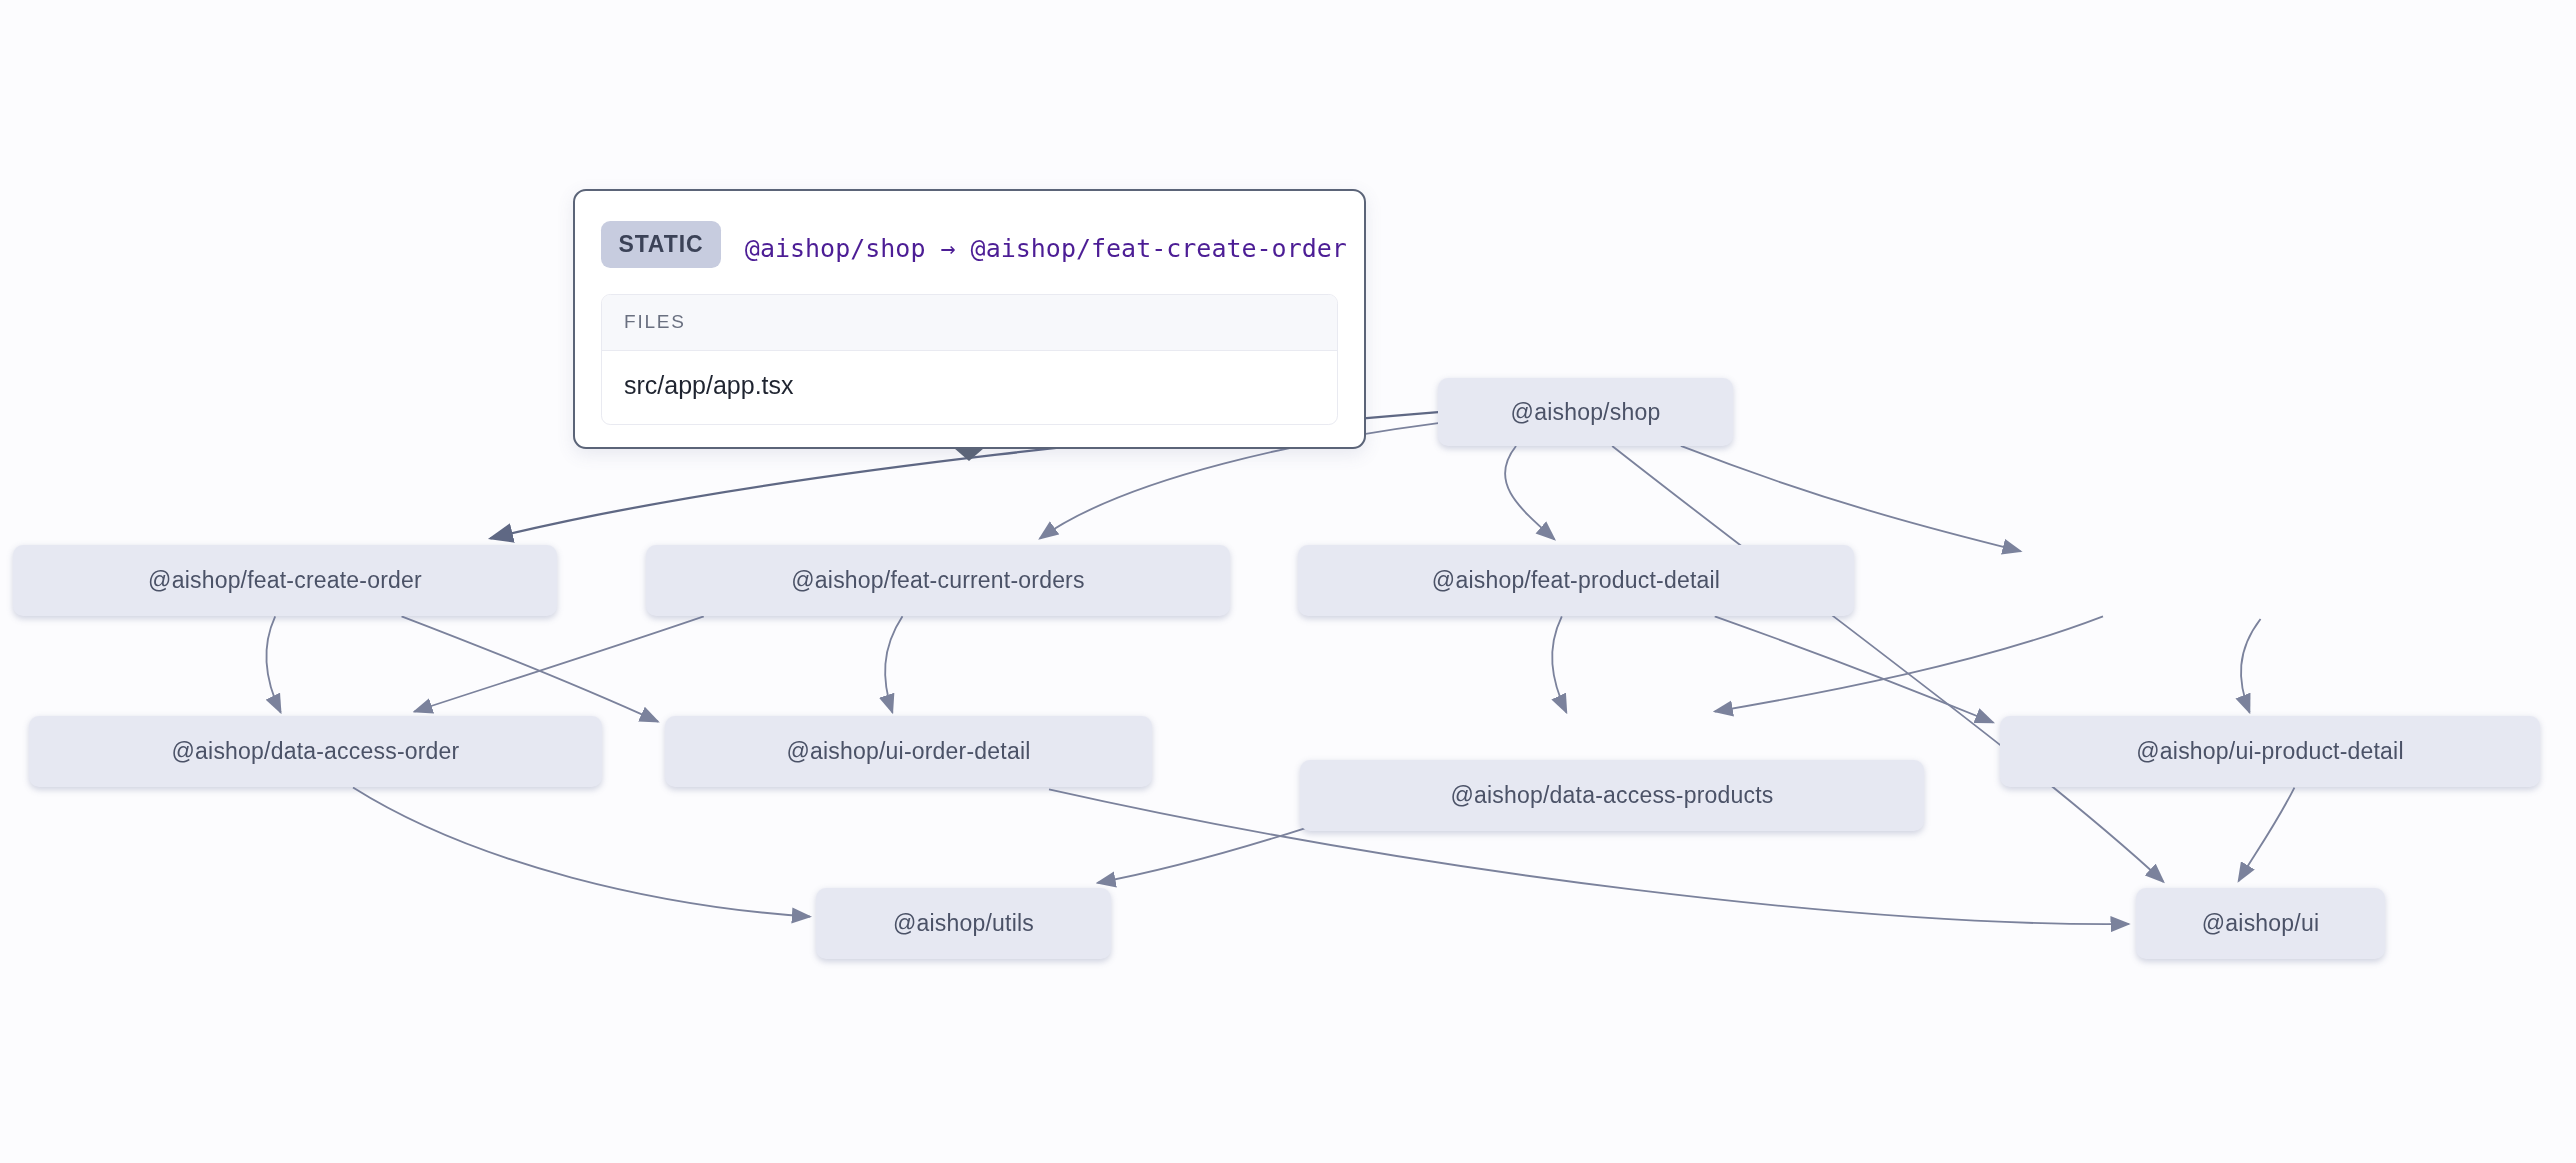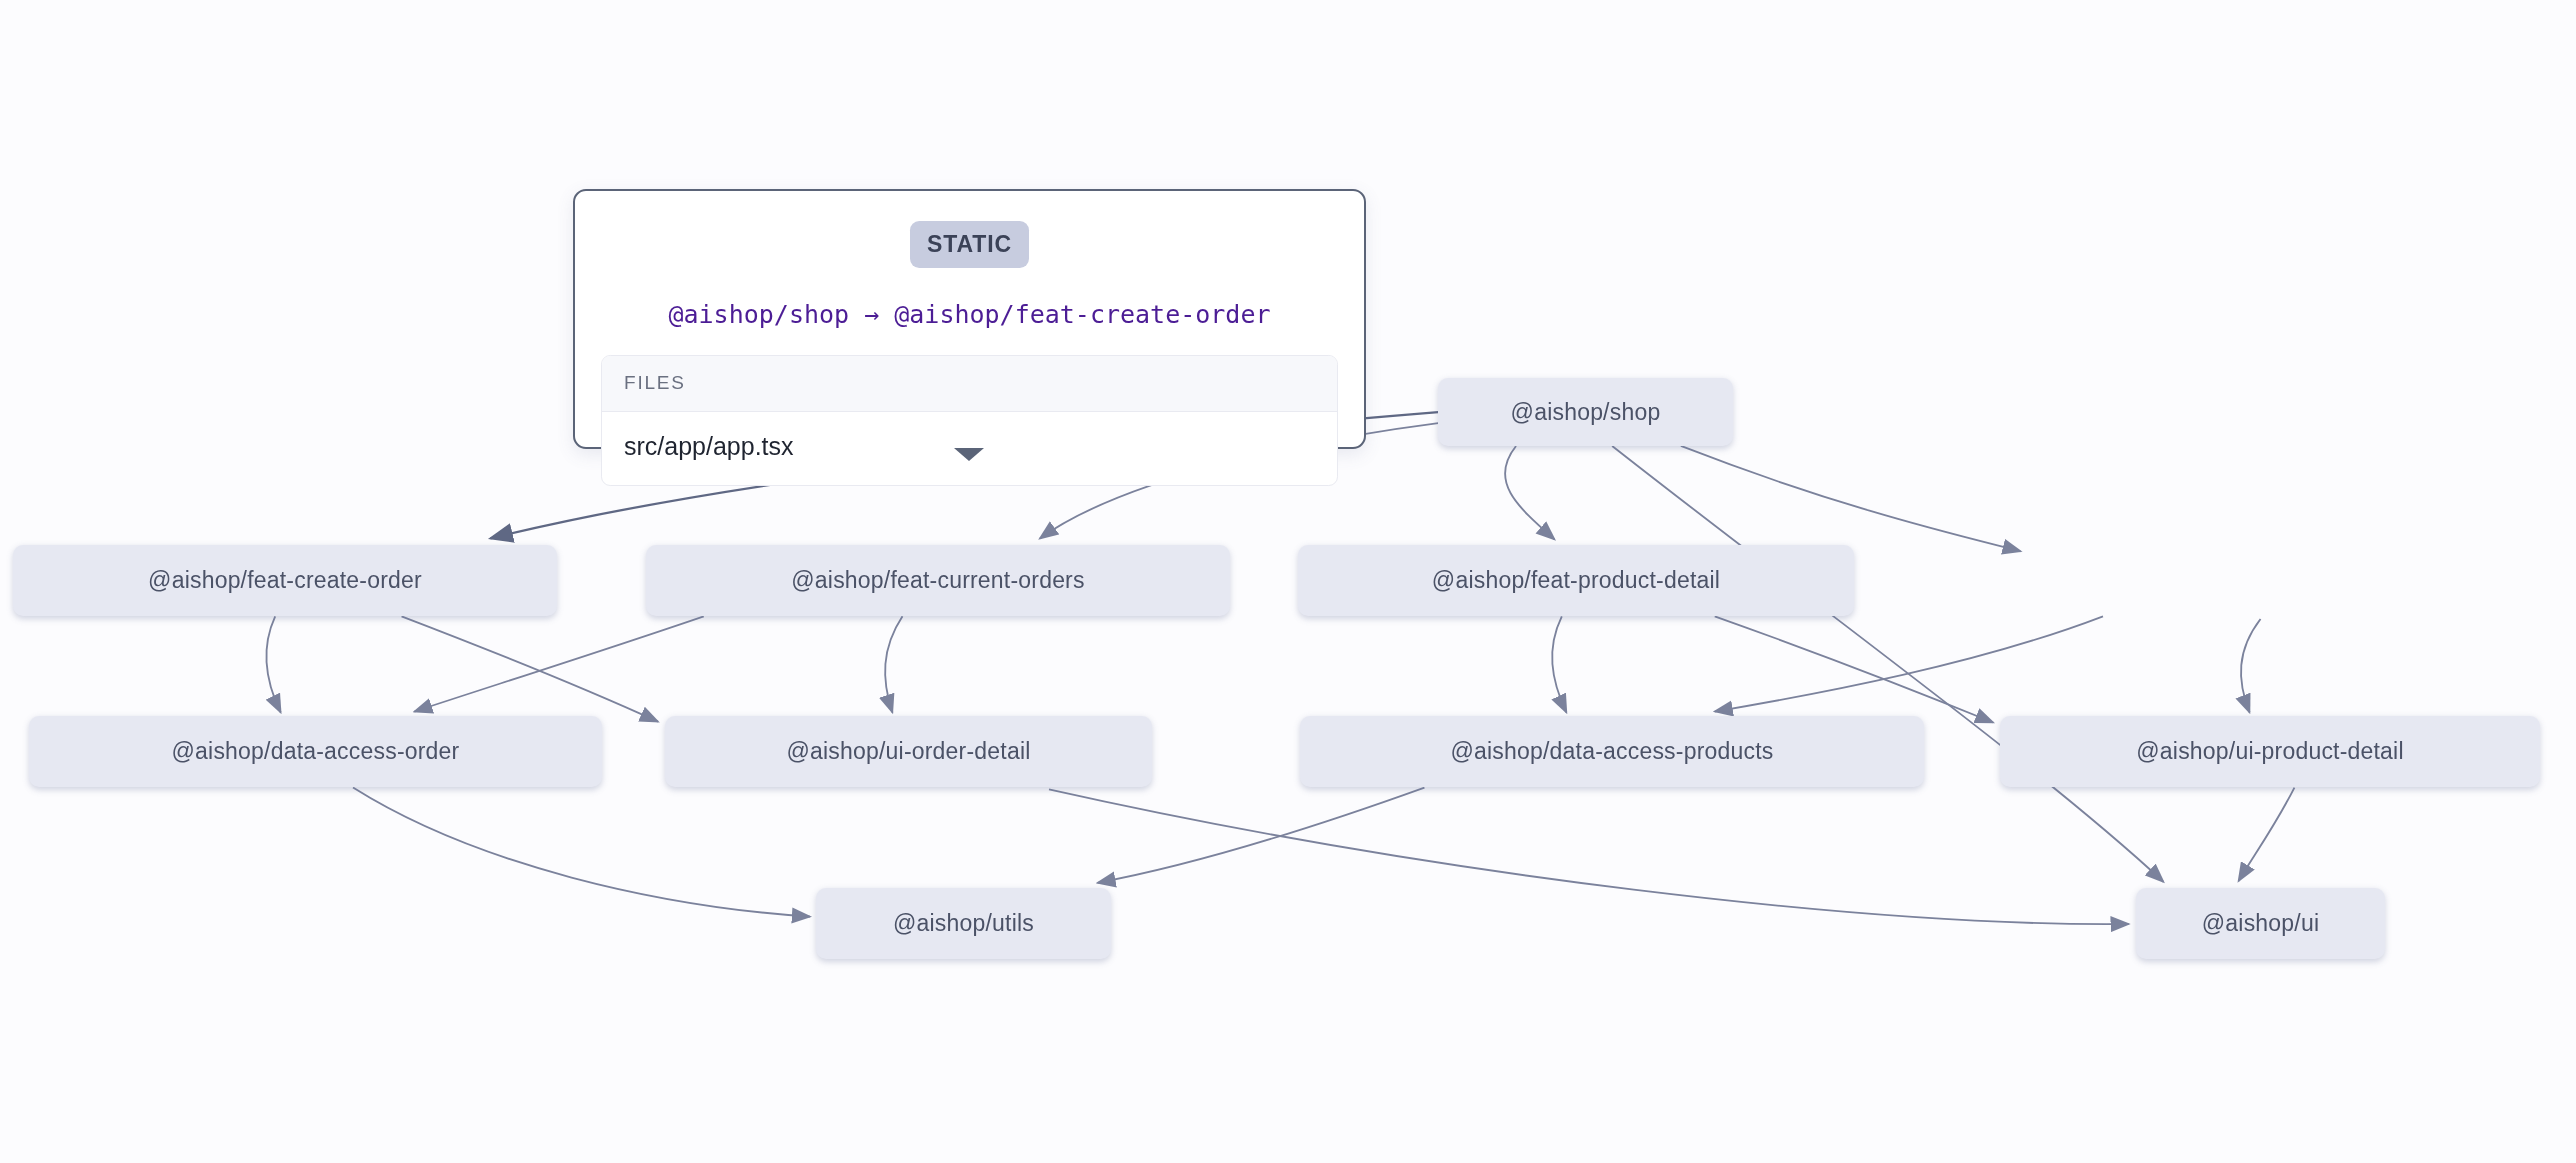--- a/index.html
+++ b/index.html
@@ -47,21 +47,21 @@
     padding:26px 26px 22px 26px;
     box-shadow:0 5.5px 16.5px rgba(90,100,140,0.12);
   }
   .caret{
     position:absolute;left:50%;bottom:-13.7px;margin-left:-15.6px;
     width:0;height:0;
     border-left:15.6px solid transparent;
     border-right:15.6px solid transparent;
     border-top:13.7px solid var(--tooltip-border);
   }
-  .tt-header{display:flex;align-items:center;gap:24px;margin:3.7px 0 26px 0;flex-direction:column;}
+  .tt-header{display:flex;align-items:center;gap:24px;margin:3.7px 0 26px 0;}
   .badge{
     background:#c7ccdf;color:#3b4257;
     font-size:23px;font-weight:bold;letter-spacing:0.9px;
     padding:12px 17.4px;border-radius:9.2px;
     line-height:1;
   }
   .relation{
     font-family:"DejaVu Sans Mono", monospace;
     font-size:25px;color:#4c1d95;white-space:nowrap;margin-top:8px;
   }
@@ -113,21 +113,21 @@
       <path d="M 2505 860 C 2485 900, 2462 932, 2444 962" class="edge" marker-end="url(#arrow)"></path>
     </svg>
 
   <div id="nodes">
       <div class="node" style="left: 1438px; top: 378px; width: 295px; height: 68px;">@aishop/shop</div>
       <div class="node" style="left: 13px; top: 545px; width: 544px; height: 71px;">@aishop/feat-create-order</div>
       <div class="node" style="left: 646px; top: 545px; width: 584px; height: 71px;">@aishop/feat-current-orders</div>
       <div class="node" style="left: 1298px; top: 545px; width: 556px; height: 71px;">@aishop/feat-product-detail</div>
       <div class="node" style="left: 29px; top: 716px; width: 573px; height: 71px;">@aishop/data-access-order</div>
       <div class="node" style="left: 665px; top: 716px; width: 487px; height: 71px;">@aishop/ui-order-detail</div>
-      <div class="node" style="left: 1300px; top: 716px; width: 624px; height: 71px;">@aishop/data-access-products</div>
+      <div class="node" style="left: 1300px; top: 760px; width: 624px; height: 71px;">@aishop/data-access-products</div>
       <div class="node" style="left: 2000px; top: 716px; width: 540px; height: 71px;">@aishop/ui-product-detail</div>
       <div class="node" style="left: 816px; top: 888px; width: 295px; height: 71px;">@aishop/utils</div>
       <div class="node" style="left: 2136px; top: 888px; width: 249px; height: 71px;">@aishop/ui</div>
     </div>
 
   <div class="tooltip">
     <div class="tt-header">
       <span class="badge">STATIC</span>
       <span class="relation">@aishop/shop → @aishop/feat-create-order</span>
     </div>

